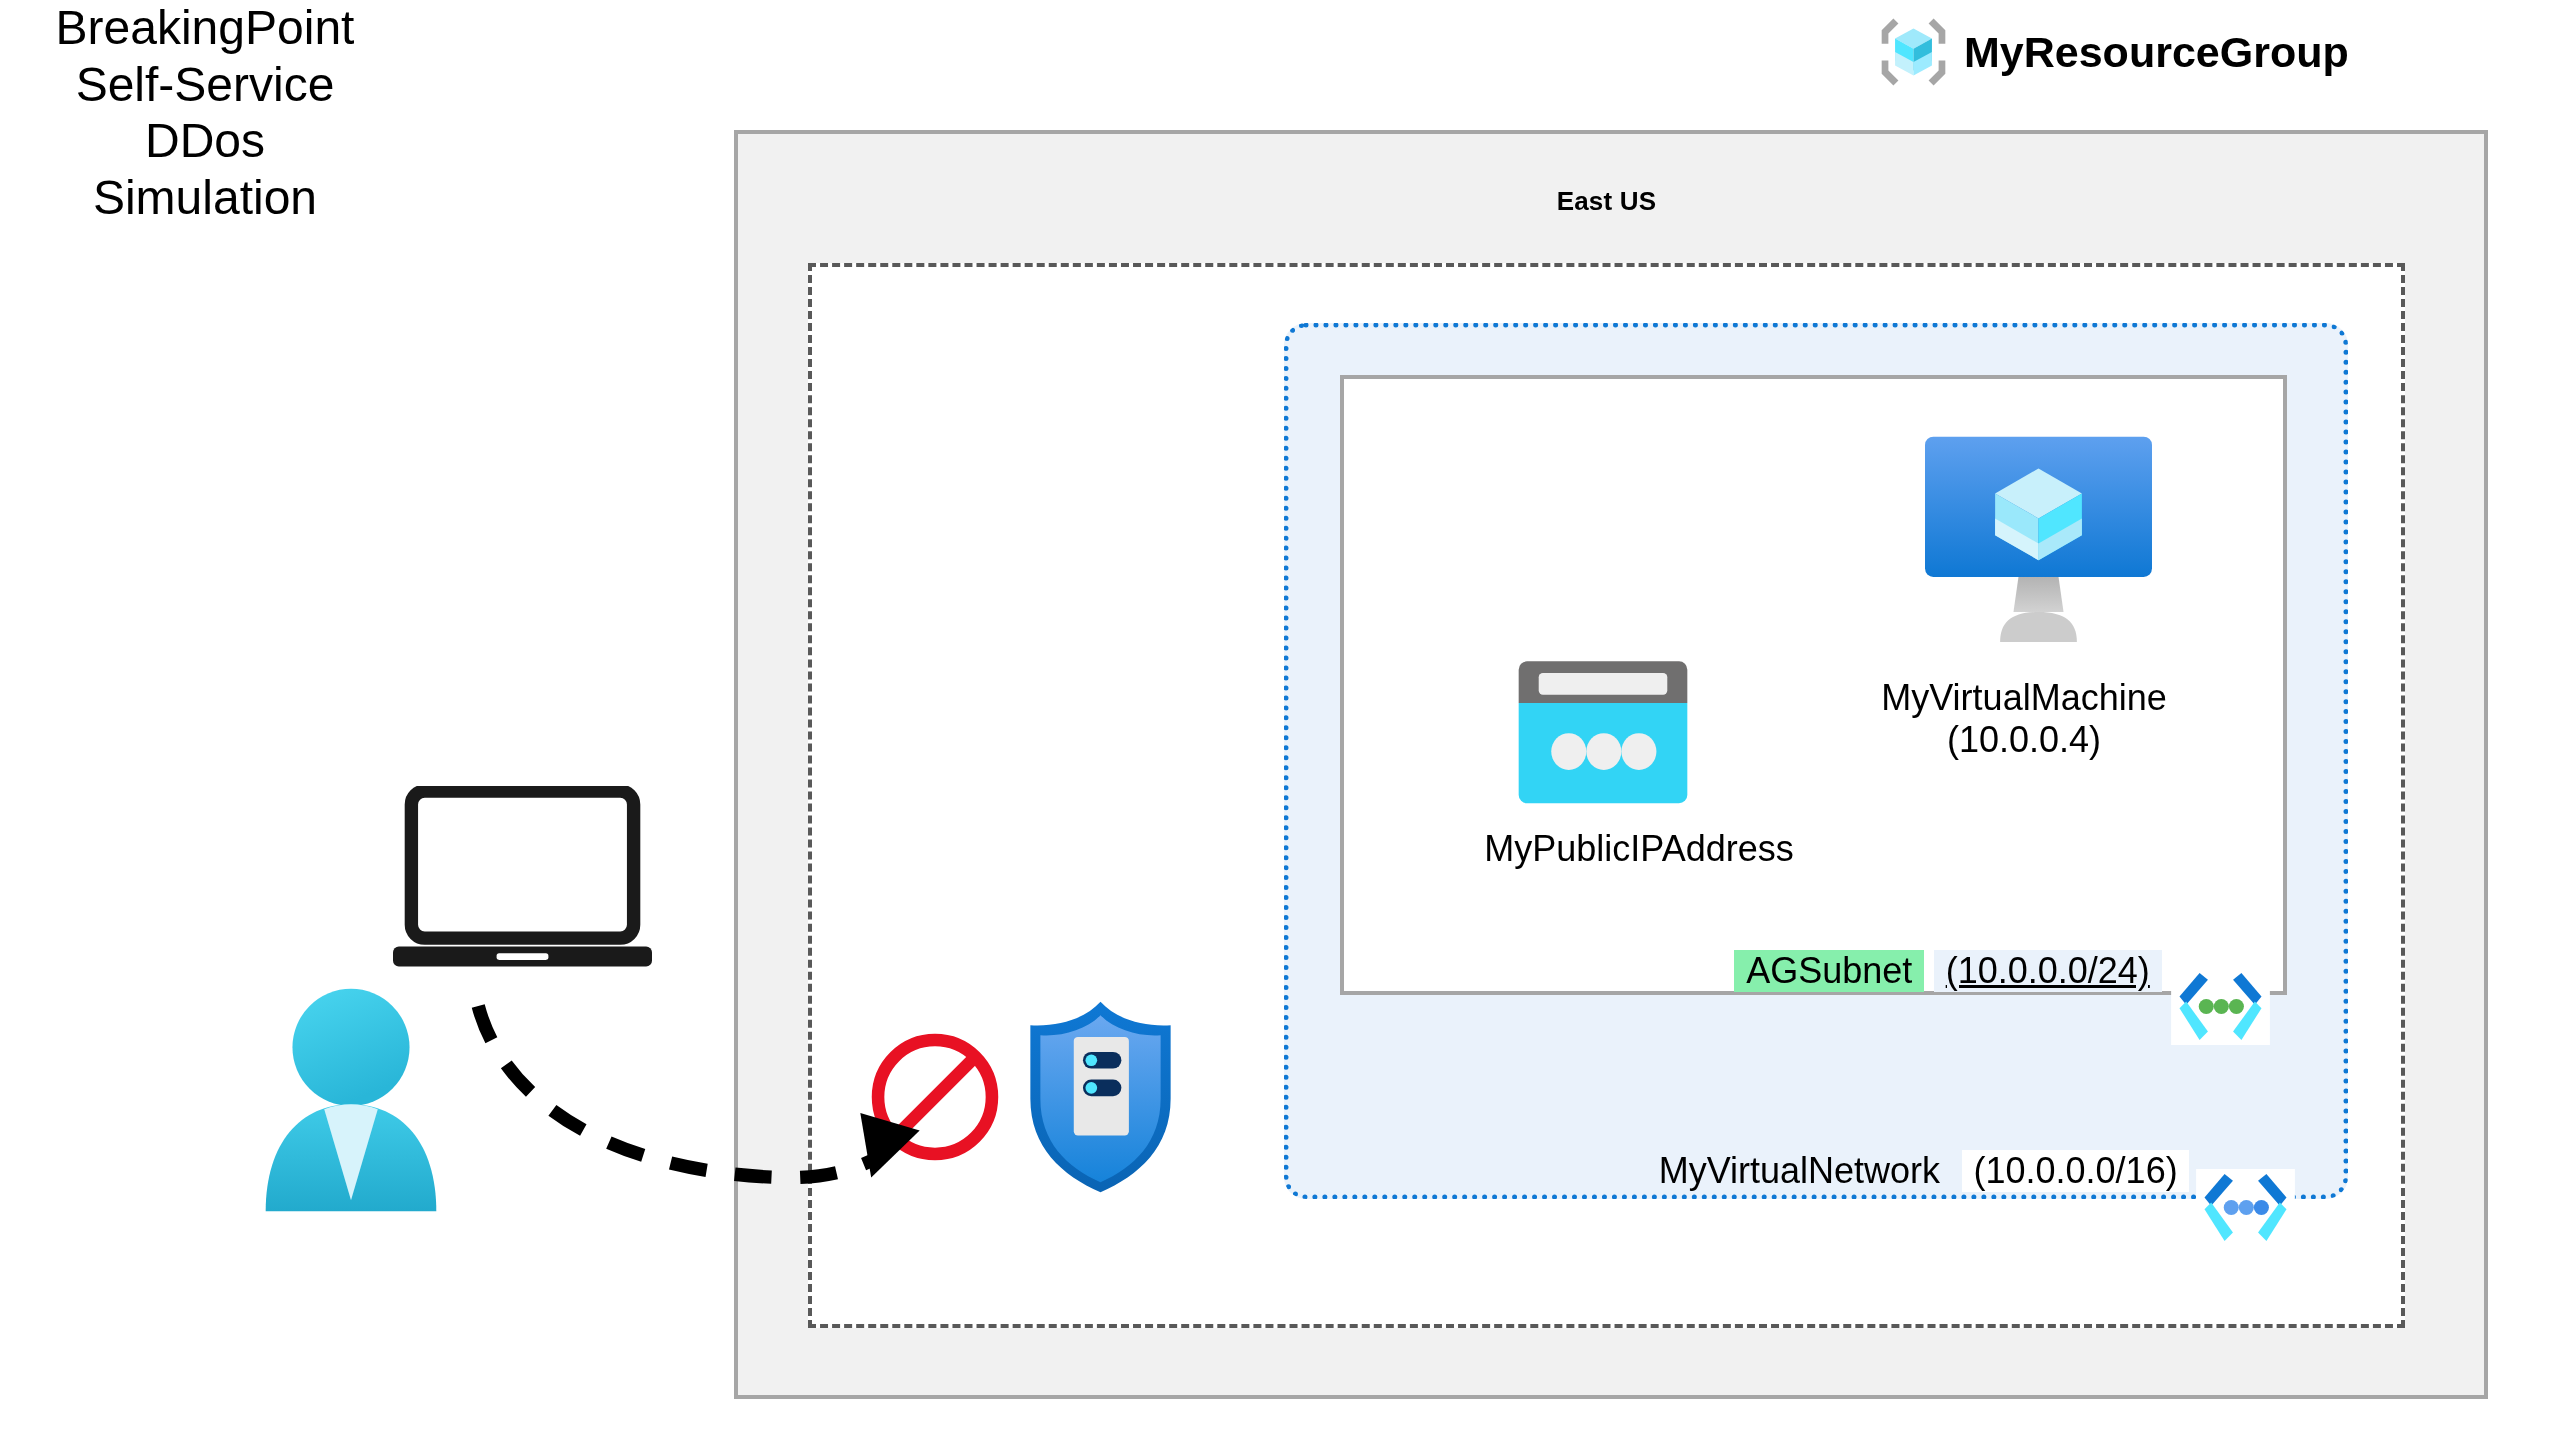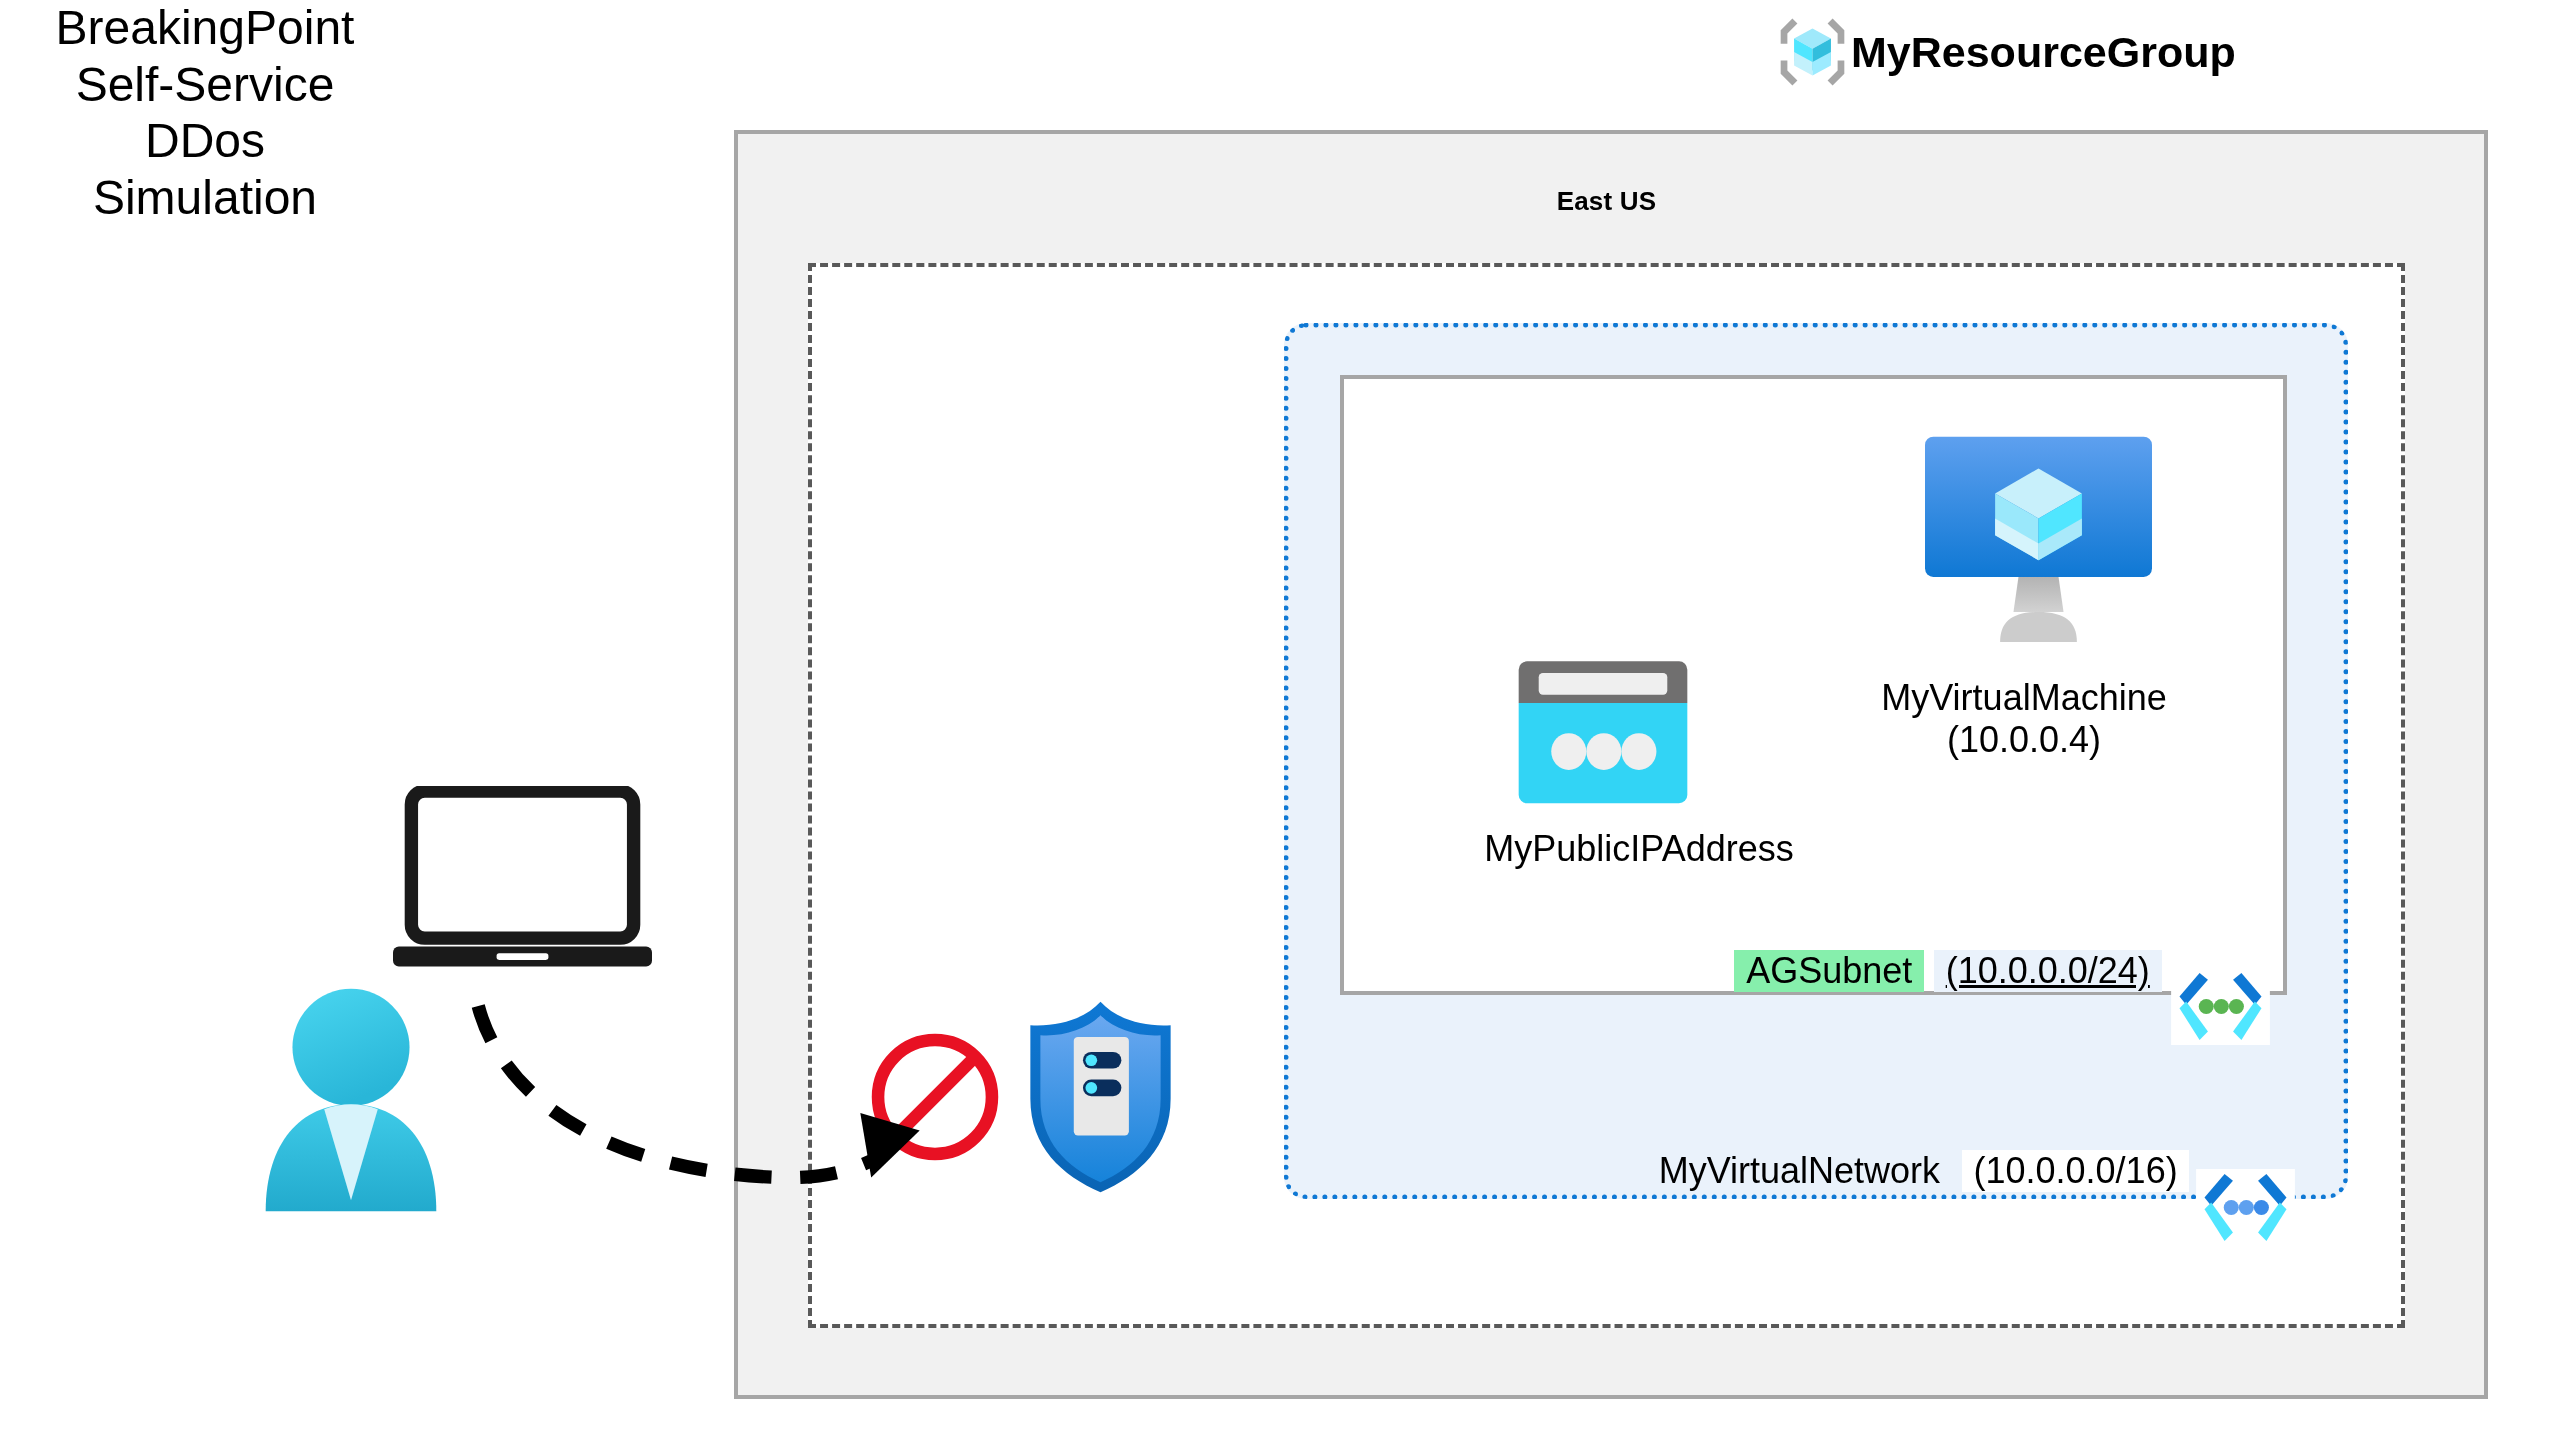--- a/index.html
+++ b/index.html
@@ -62,24 +62,24 @@
     position: absolute;
     left: 808px; top: 186px;
     width: 1597px;
     text-align: center;
     font-size: 26px;
     font-weight: bold;
     letter-spacing: 0.2px;
   }
   .rg-header {
     position: absolute;
-    left: 1779px; top: 15px;
+    left: 1880px; top: 15px;
     display: flex;
     align-items: center;
-    gap: 5px;
+    gap: 17px;
   }
   .rg-header-label {
     font-size: 43px;
     font-weight: bold;
     white-space: nowrap;
   }
 
   .cap {
     position: absolute;
     text-align: center;

